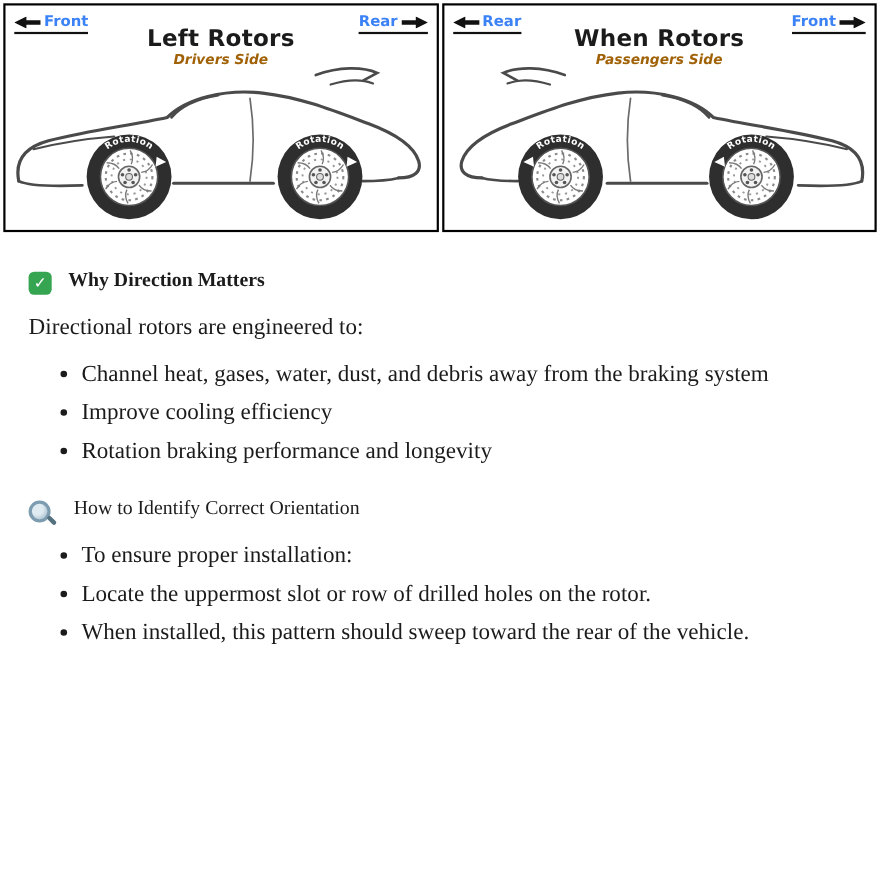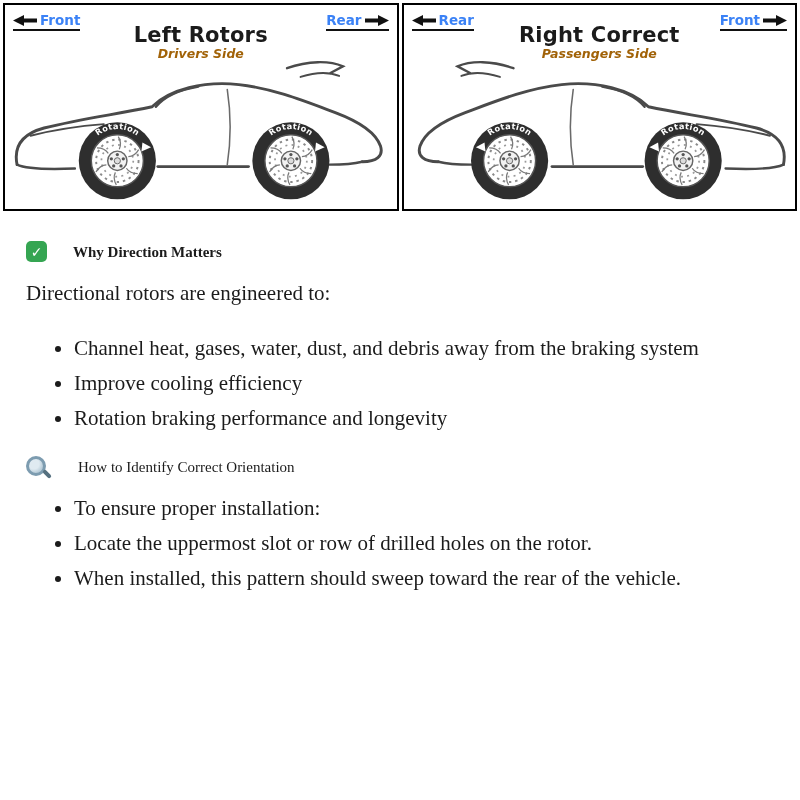--- a/index.html
+++ b/index.html
@@ -25,23 +25,23 @@
     font-weight:bold;font-size:13.5px;color:#3b82f6;
   }
   .corner.left{left:8px}.corner.right{right:8px}
   .arrow-wrap{border-bottom:2px solid #111;display:inline-flex;align-items:center;gap:3px;padding-bottom:1px;}
   .car-svg{display:block;width:100%;height:162px;}
   .rot-text{font-family:"DejaVu Sans","Liberation Sans",sans-serif;font-weight:bold;fill:#fff;font-size:8.5px;letter-spacing:.4px;}
 
   
   .content{padding:8px 26px 0 26px;font-size:21px;line-height:1.52;}
   .intro{margin:12px 0 16px;max-width:752px;}
-  .sec-head{display:flex;align-items:flex-start;gap:26px;font-size:15px;margin:22px 0 14px;}
+  .sec-head{display:flex;align-items:flex-end;gap:15px;font-size:18px;margin:22px 0 14px;}
   .sec-head.bold{font-weight:bold;}
-  .lead{margin:14px 0 23px;}
+  .lead{margin:14px 0 10px;}
   ul{margin:8px 0 16px;padding-left:48px;}
   li{margin:3px 0;max-width:690px;}
 
   
   .check-icon{width:21px;height:21px;background:#35a552;border-radius:5px;
     display:inline-flex;align-items:center;justify-content:center;flex:0 0 auto;}
   .check-icon::after{content:"\2713";color:#fff;font-family:"DejaVu Sans",sans-serif;
     font-weight:bold;font-size:14px;line-height:1;}
 
   
@@ -135,21 +135,21 @@
   <div class="panel">
     <div class="panel-header">
       <span class="corner left">
         <span class="arrow-wrap">
           <svg width="24" height="11">
               <polygon points="0,5.5 11,0 11,3.5 24,3.5 24,7.5 11,7.5 11,11" fill="#111"></polygon>
             </svg>
           <span>Rear</span>
         </span>
       </span>
-      <div class="panel-title">Right Correct</div>
+      <div class="panel-title">When Rotors</div>
       <div class="panel-subtitle">Passengers Side</div>
       <span class="corner right">
         <span class="arrow-wrap">
           <span>Front</span>
           <svg width="24" height="11">
               <polygon points="24,5.5 13,0 13,3.5 0,3.5 0,7.5 13,7.5 13,11" fill="#111"></polygon>
             </svg>
         </span>
       </span>
     </div>

